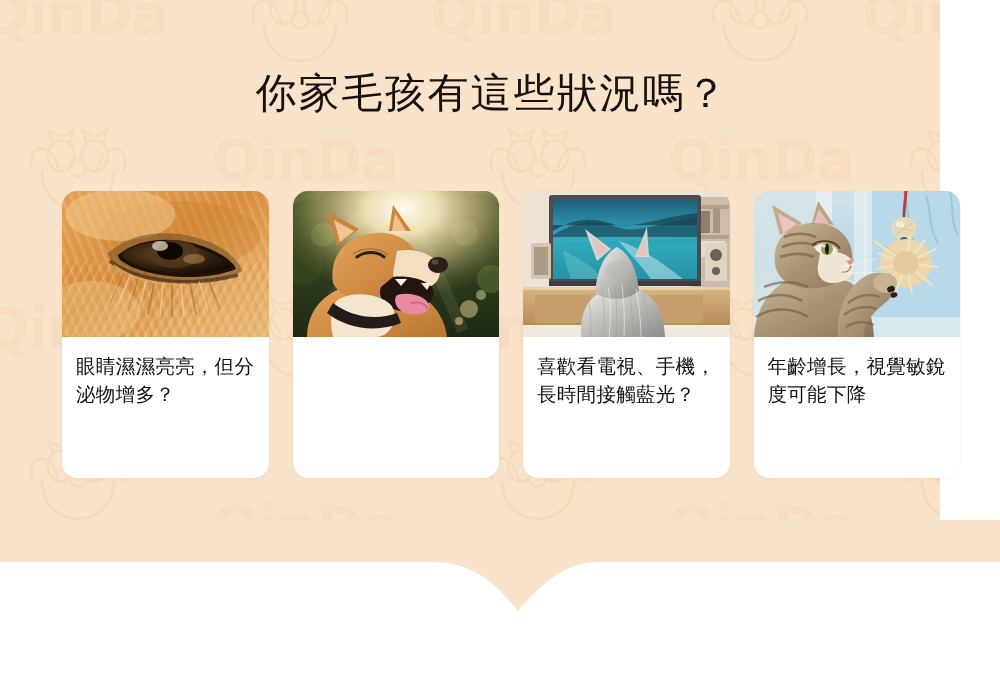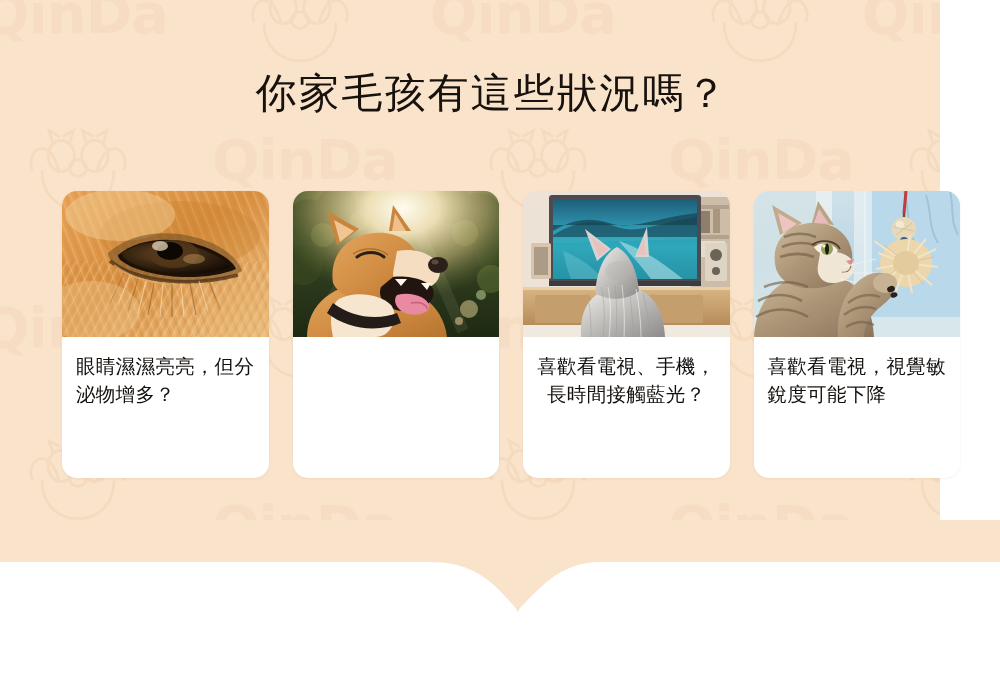--- a/index.html
+++ b/index.html
@@ -97,21 +97,21 @@
 
   .card-caption {
     padding:16px 14px 20px 14px;
     font-size:19.5px;
     line-height:1.45;
     color:#14100d;
     letter-spacing:.3px;
     font-family:"DejaVu Sans","Liberation Sans",sans-serif;
     min-height:141px;
   }
-  .card-caption.three-line { min-height:141px;text-align:center; }
+  .card-caption.three-line { min-height:141px; }
 </style>
 </head>
 <body>
 
 <div id="stage">
 
   <div class="banner">
 
     <div class="watermark-layer">
 
@@ -597,17 +597,17 @@
             <path d="M90 124 C100 116 112 114 122 118"></path>
             <path d="M94 112 C104 104 116 102 126 106"></path>
           </g>
           <ellipse cx="131" cy="92" rx="12" ry="10" fill="#c7b294"></ellipse>
           <g fill="#2c2118">
             <ellipse cx="137" cy="98" rx="4" ry="3" transform="rotate(-20 137 98)"></ellipse>
             <ellipse cx="140" cy="104" rx="3.5" ry="2.6" transform="rotate(-15 140 104)"></ellipse>
           </g>
         </svg>
       </div>
-      <div class="card-caption">喜歡看電視，視覺敏銳度可能下降</div>
+      <div class="card-caption">年齡增長，視覺敏銳度可能下降</div>
     </div>
 
   </div>
 </div>
 
 </body></html>

